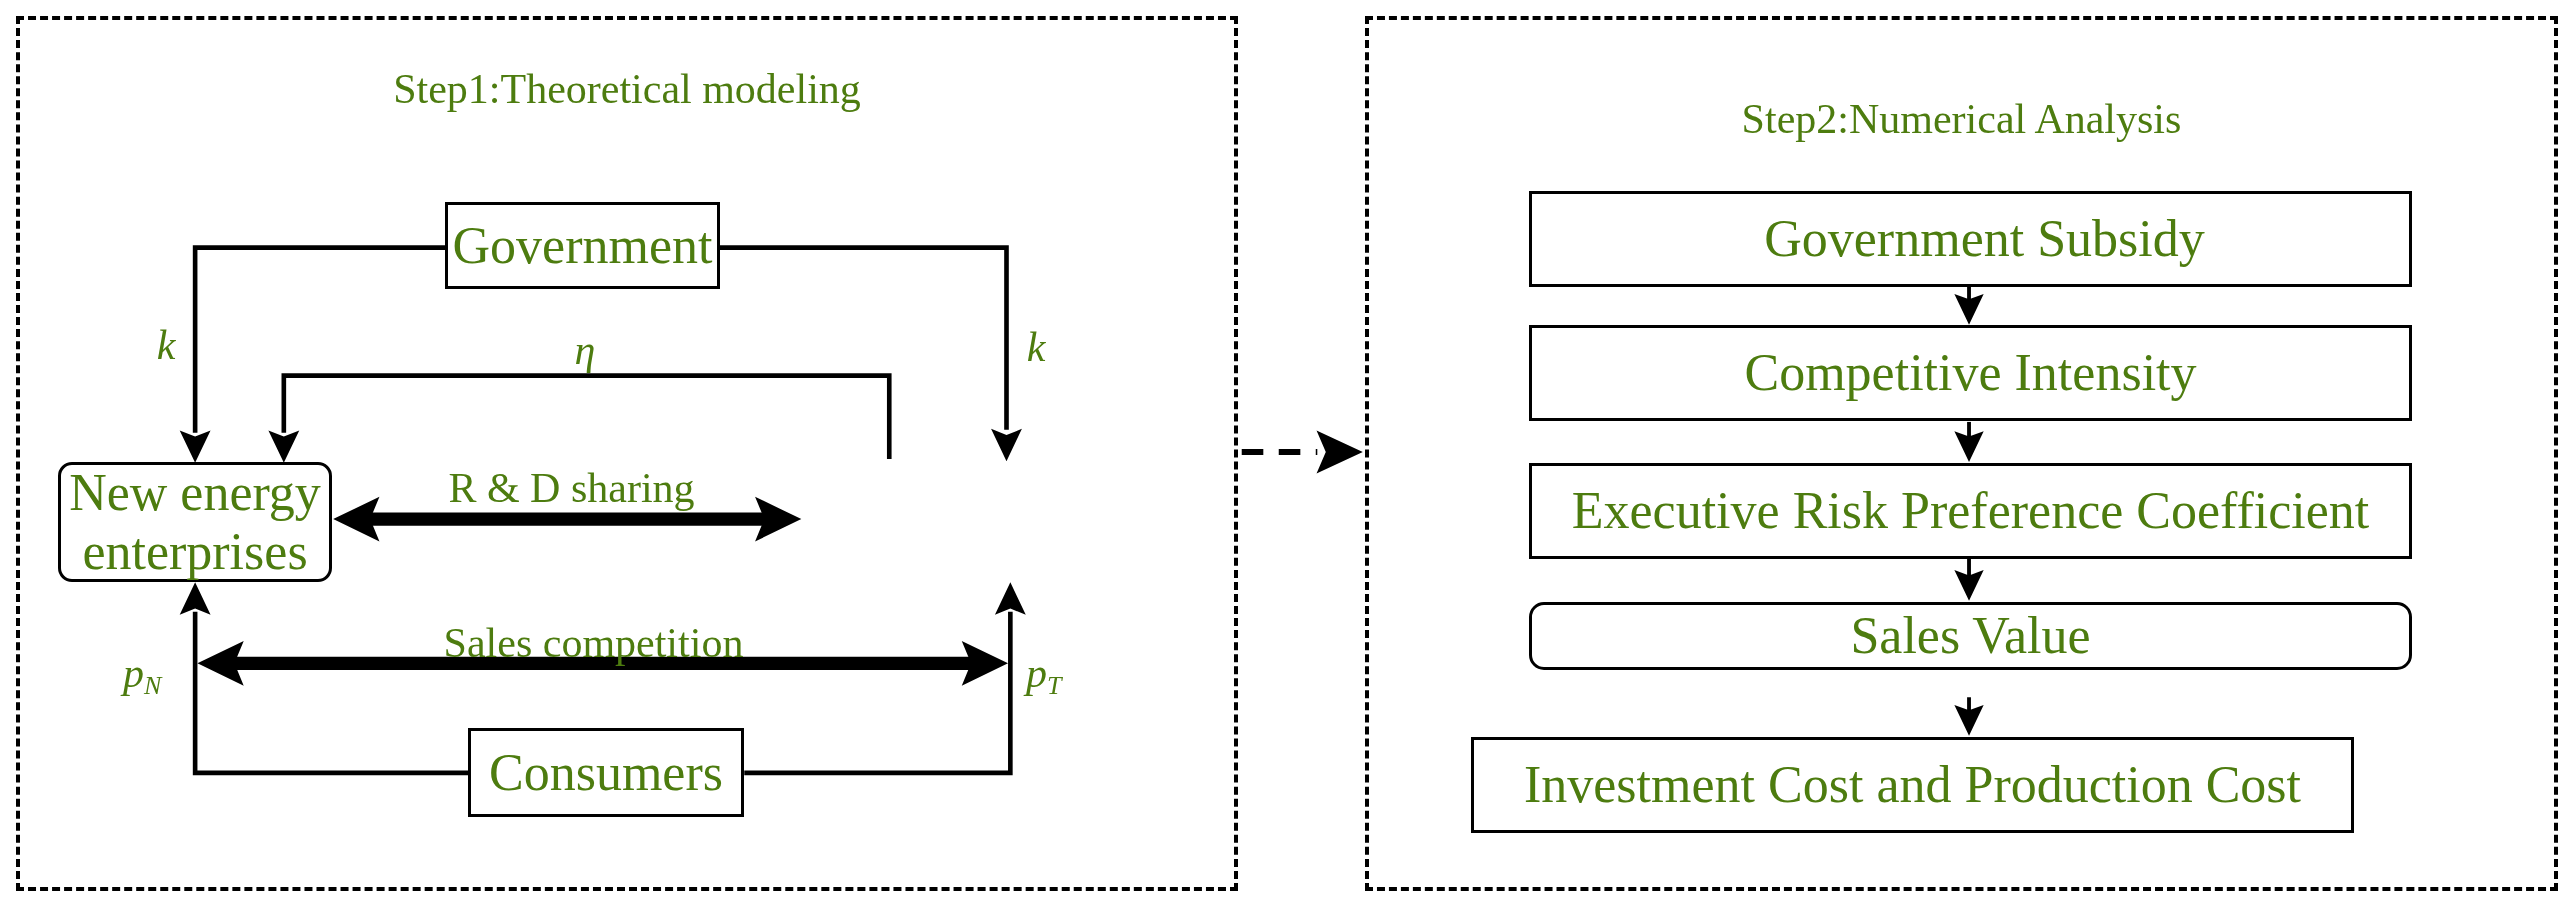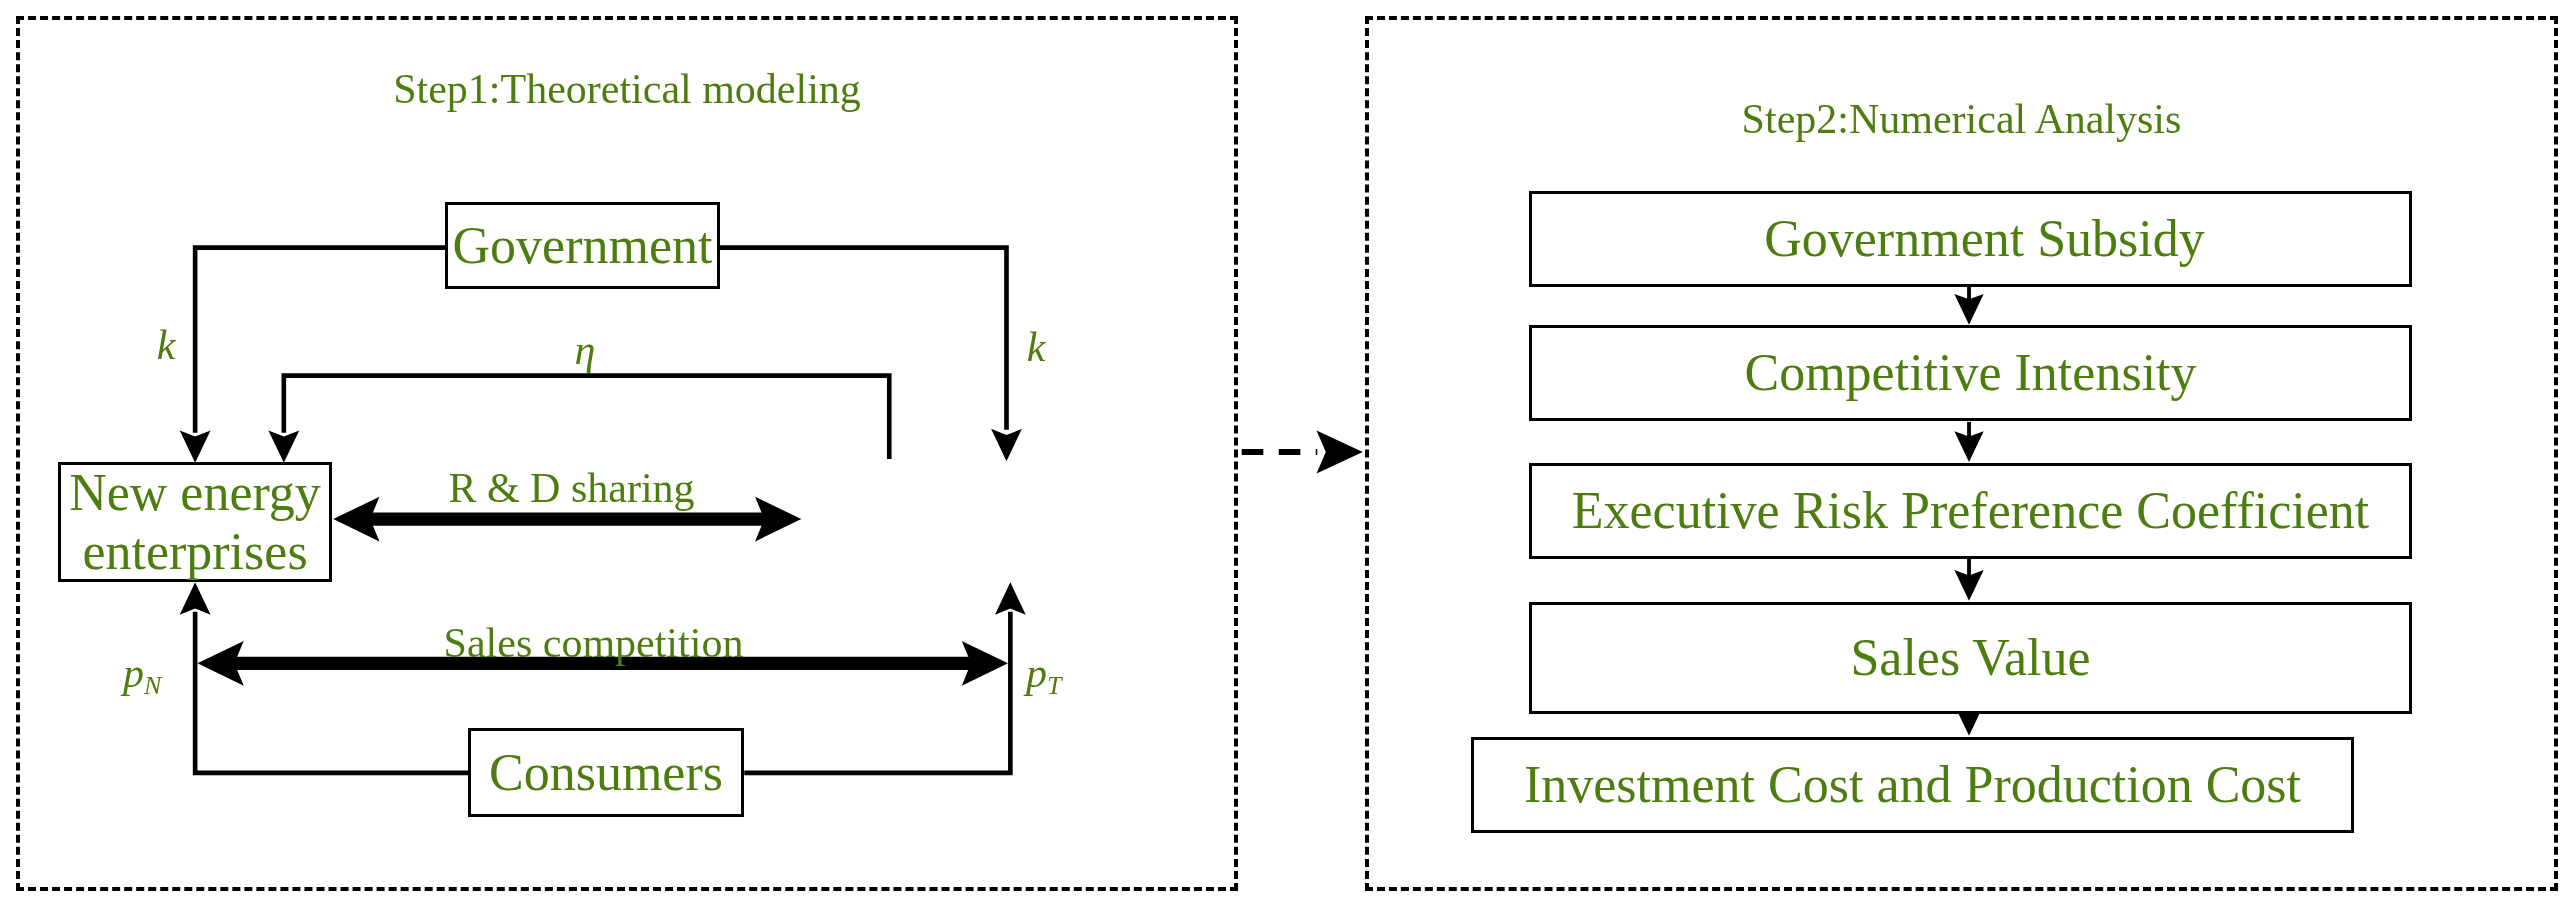--- a/index.html
+++ b/index.html
@@ -88,31 +88,31 @@
       <line x1="2553" y1="724" x2="2553" y2="747" stroke="#000" stroke-width="5"></line>
       <polygon points="2553,779 2534,739 2553,746 2572,739" fill="#000"></polygon>
     </g>
     <g>
       <line x1="2553" y1="904" x2="2553" y2="922" stroke="#000" stroke-width="5"></line>
       <polygon points="2553,954 2534,914 2553,921 2572,914" fill="#000"></polygon>
     </g>
   </svg>
 
   <div class="node" style="left:445px;top:202px;width:275px;height:87px;">Government</div>
-  <div class="node" style="left:58px;top:462px;width:274px;height:120px;">New energy enterprises</div>
+  <div class="node" style="left:58px;top:462px;width:274px;height:120px;border-radius:14px;">New energy enterprises</div>
   <div class="node" style="left:468px;top:728px;width:276px;height:89px;">Consumers</div>
 
   <div class="lbl ital center" style="left:143px;top:322px;width:46px;">k</div>
   <div class="lbl ital center" style="left:558px;top:327px;width:54px;">η</div>
   <div class="lbl ital center" style="left:1013px;top:324px;width:46px;">k</div>
   <div class="lbl center" style="left:340px;top:465px;width:463px;">R &amp; D sharing</div>
   <div class="lbl center" style="left:362px;top:620px;width:463px;">Sales competition</div>
   <div class="lbl" style="left:123px;top:650px;"><i class="ital">p</i><sub>N</sub></div>
   <div class="lbl" style="left:1026px;top:650px;"><i class="ital">p</i><sub>T</sub></div>
 
   <div class="node flow" style="left:1529px;top:191px;width:883px;height:96px;padding-left:28px;">Government Subsidy</div>
   <div class="node flow" style="left:1529px;top:325px;width:883px;height:96px;">Competitive Intensity</div>
   <div class="node flow" style="left:1529px;top:463px;width:883px;height:96px;">Executive Risk Preference Coefficient</div>
-  <div class="node flow" style="left:1529px;top:602px;width:883px;height:112px;">Sales Value</div>
+  <div class="node flow" style="left:1529px;top:602px;width:883px;height:68px;border-radius:15px;">Sales Value</div>
   <div class="node flow" style="left:1471px;top:737px;width:883px;height:96px;">Investment Cost and Production Cost</div>
 
 </div>
 
 
 </body></html>

